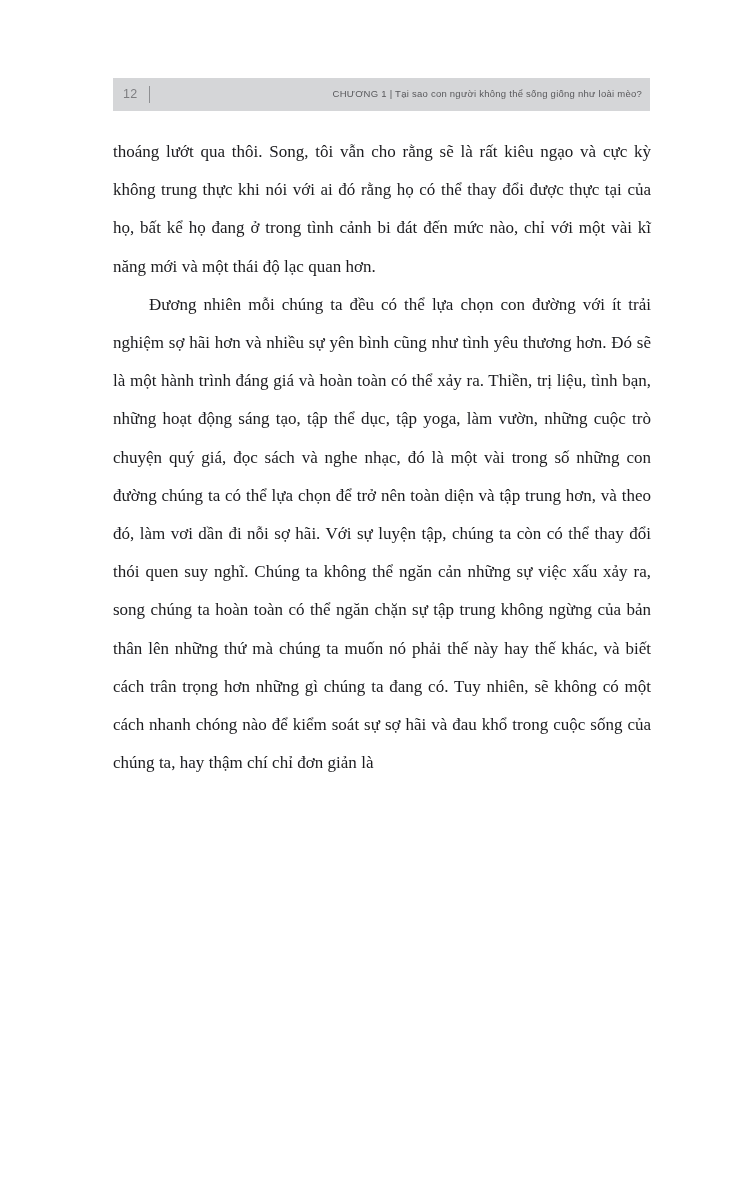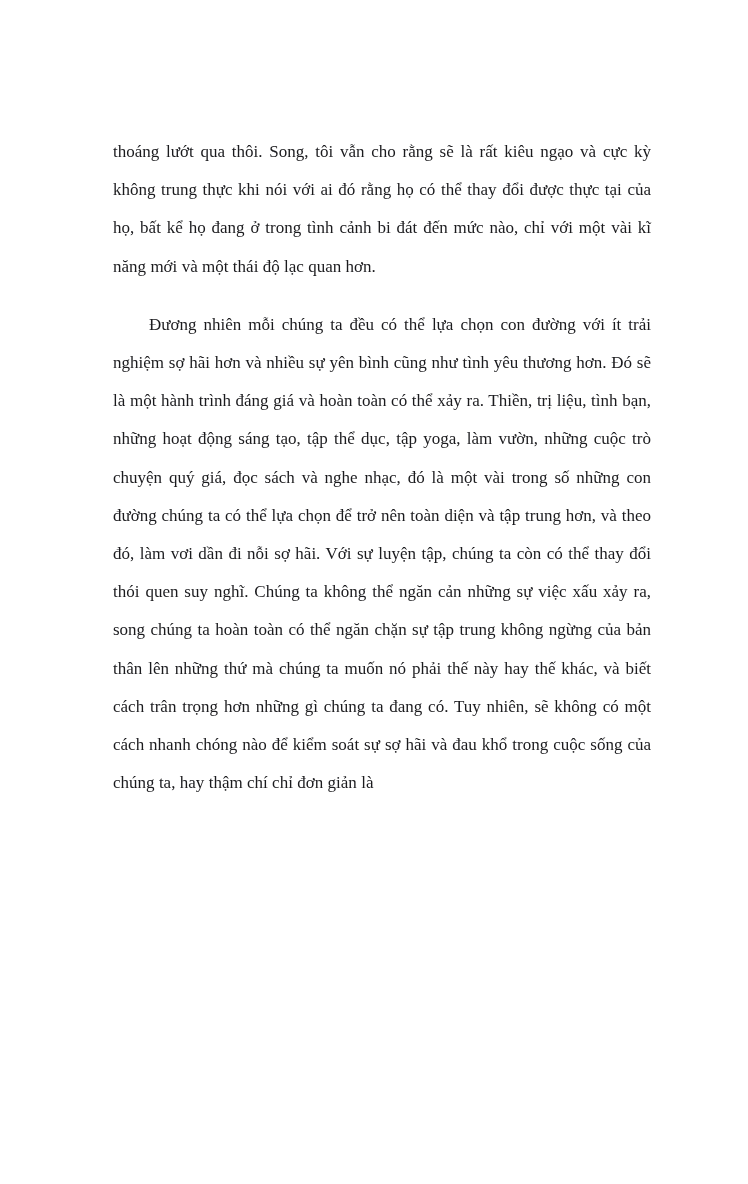--- a/index.html
+++ b/index.html
@@ -79,31 +79,36 @@
     line-height: 38.2px;
     color: #1b1b1e;
     text-align: justify;
     text-justify: inter-word;
     hyphens: none;
     -webkit-hyphens: none;
     word-spacing: 0.1px;
   }
 
   p.body-par + p.body-par {
-    margin-top: 20px;
   }
 
   p.indented {
     text-indent: 36px;
   }
 </style>
 </head>
 <body>
 
 <div class="page">
 
+  <div class="running-header">
+    <span class="folio">12</span>
+    <span class="folio-rule"></span>
+    <span class="header-spacer"></span>
+    <span class="header-chapter">CHƯƠNG 1 | Tại sao con người không thể sống giống như loài mèo?</span>
+  </div>
 
   <div class="text-column">
     <p class="body-par">thoáng lướt qua thôi. Song, tôi vẫn cho rằng sẽ là rất kiêu ngạo và cực kỳ không trung thực khi nói với ai đó rằng họ có thể thay đổi được thực tại của họ, bất kể họ đang ở trong tình cảnh bi đát đến mức nào, chỉ với một vài kĩ năng mới và một thái độ lạc quan hơn.</p>
     <p class="body-par indented">Đương nhiên mỗi chúng ta đều có thể lựa chọn con đường với ít trải nghiệm sợ hãi hơn và nhiều sự yên bình cũng như tình yêu thương hơn. Đó sẽ là một hành trình đáng giá và hoàn toàn có thể xảy ra. Thiền, trị liệu, tình bạn, những hoạt động sáng tạo, tập thể dục, tập yoga, làm vườn, những cuộc trò chuyện quý giá, đọc sách và nghe nhạc, đó là một vài trong số những con đường chúng ta có thể lựa chọn để trở nên toàn diện và tập trung hơn, và theo đó, làm vơi dần đi nỗi sợ hãi. Với sự luyện tập, chúng ta còn có thể thay đổi thói quen suy nghĩ. Chúng ta không thể ngăn cản những sự việc xấu xảy ra, song chúng ta hoàn toàn có thể ngăn chặn sự tập trung không ngừng của bản thân lên những thứ mà chúng ta muốn nó phải thế này hay thế khác, và biết cách trân trọng hơn những gì chúng ta đang có. Tuy nhiên, sẽ không có một cách nhanh chóng nào để kiểm soát sự sợ hãi và đau khổ trong cuộc sống của chúng ta, hay thậm chí chỉ đơn giản là</p>
   </div>
 
 </div>
 
 </body></html>

